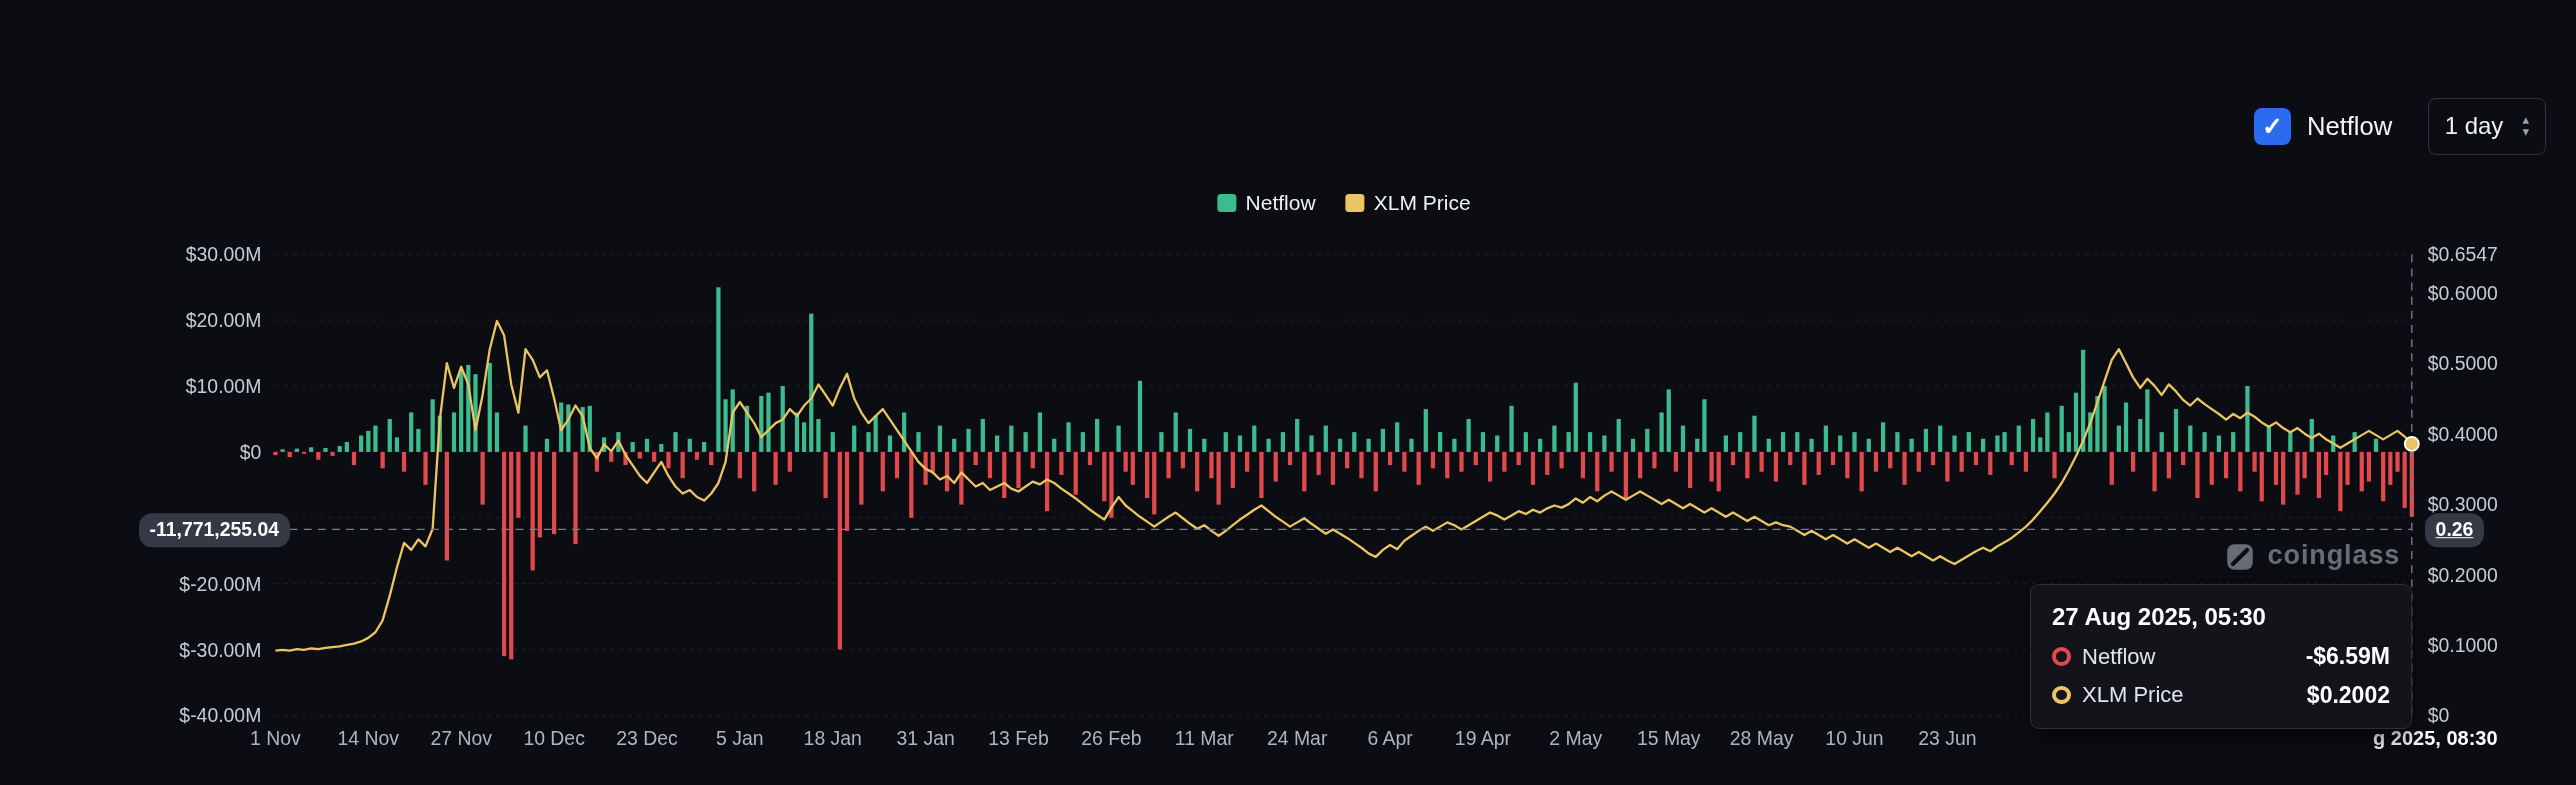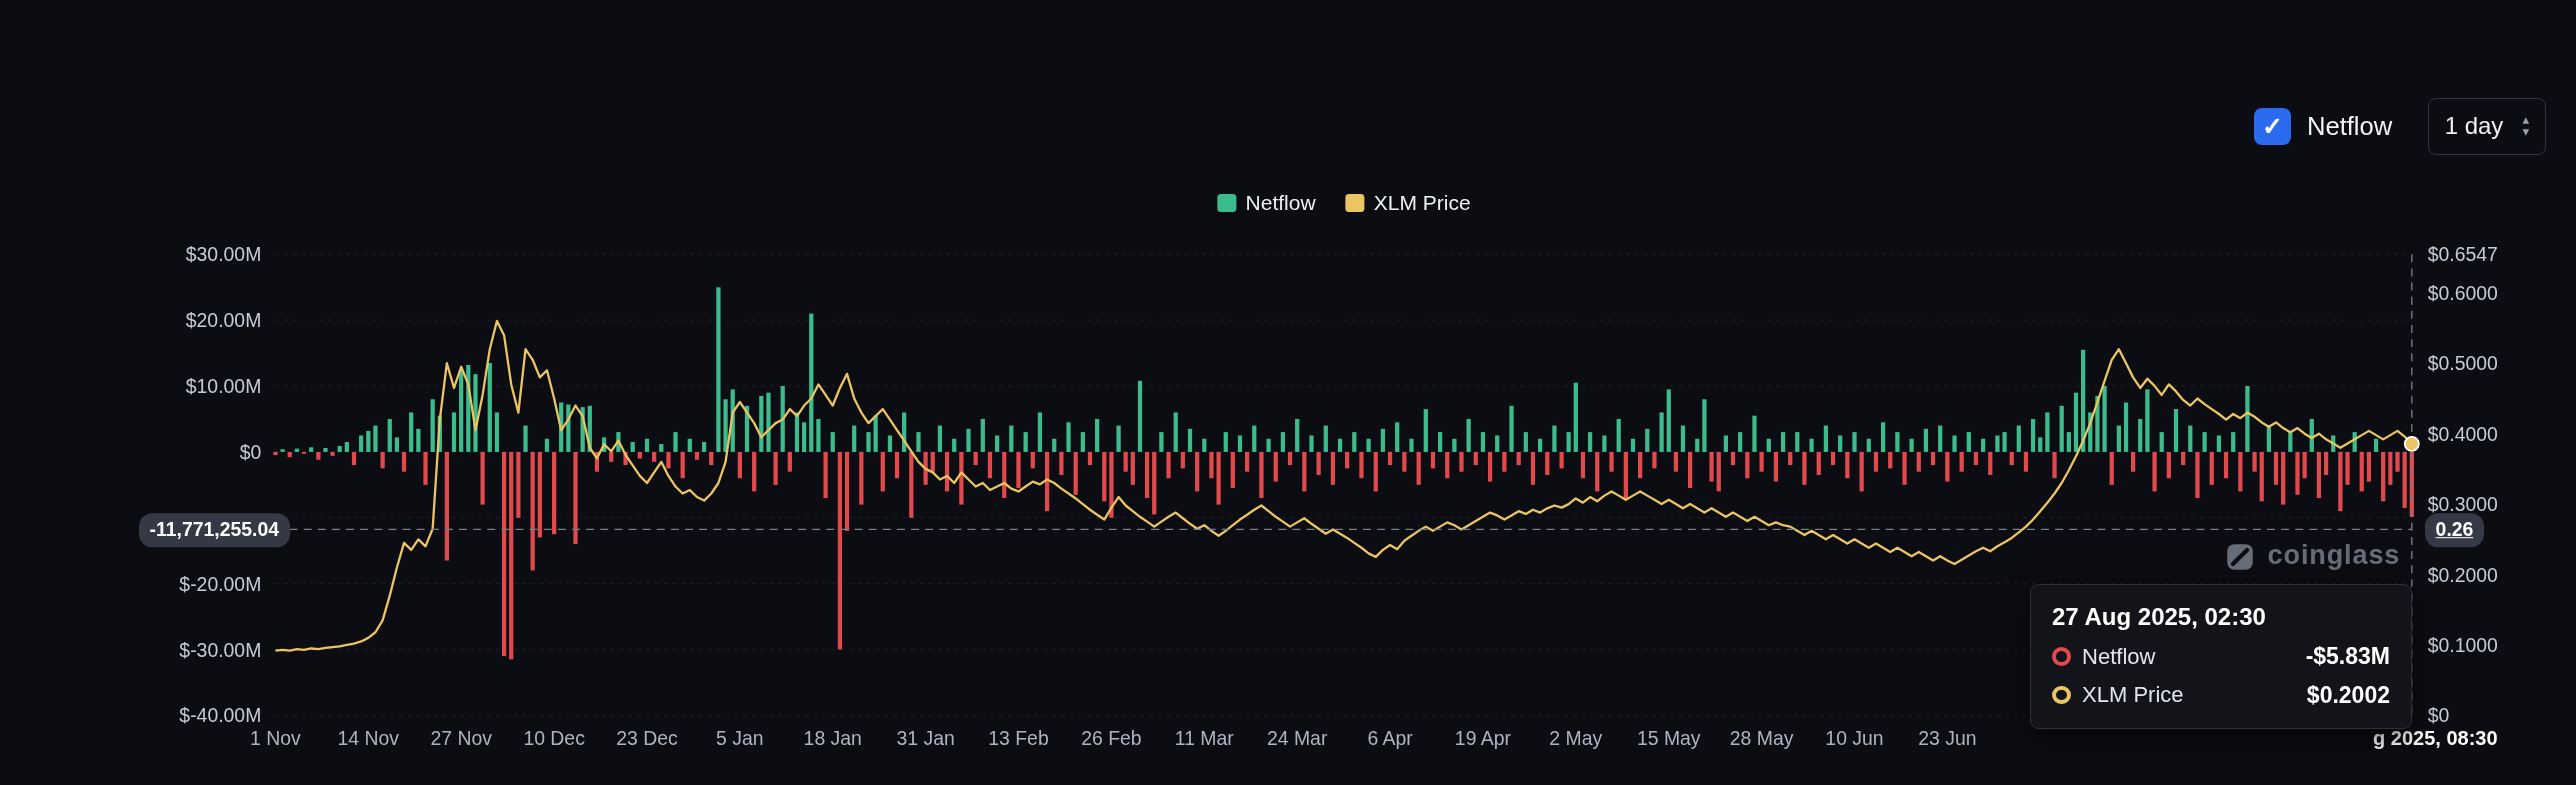--- a/index.html
+++ b/index.html
@@ -436,25 +436,25 @@
 
   <div class="watermark">
     <svg width="34" height="34" viewBox="0 0 24 24">
       <rect x="3" y="3" width="18" height="18" rx="5" fill="#7e8591"></rect>
       <path d="M7 17 L17 7" stroke="#0b0d12" stroke-width="3" stroke-linecap="round"></path>
     </svg>
     <span class="watermark-text">coinglass</span>
   </div>
 
   <div class="tooltip">
-    <div class="tooltip-date">27 Aug 2025, 02:30</div>
+    <div class="tooltip-date">27 Aug 2025, 05:30</div>
     <div class="tooltip-row">
       <span class="ring" style="border-color: rgb(226, 73, 77);"></span>
       <span>Netflow</span>
-      <span class="tooltip-value">-$5.83M</span>
+      <span class="tooltip-value">-$6.59M</span>
     </div>
     <div class="tooltip-row">
       <span class="ring" style="border-color: rgb(235, 197, 100);"></span>
       <span>XLM Price</span>
       <span class="tooltip-value">$0.2002</span>
     </div>
   </div>
 
 </div>
 

